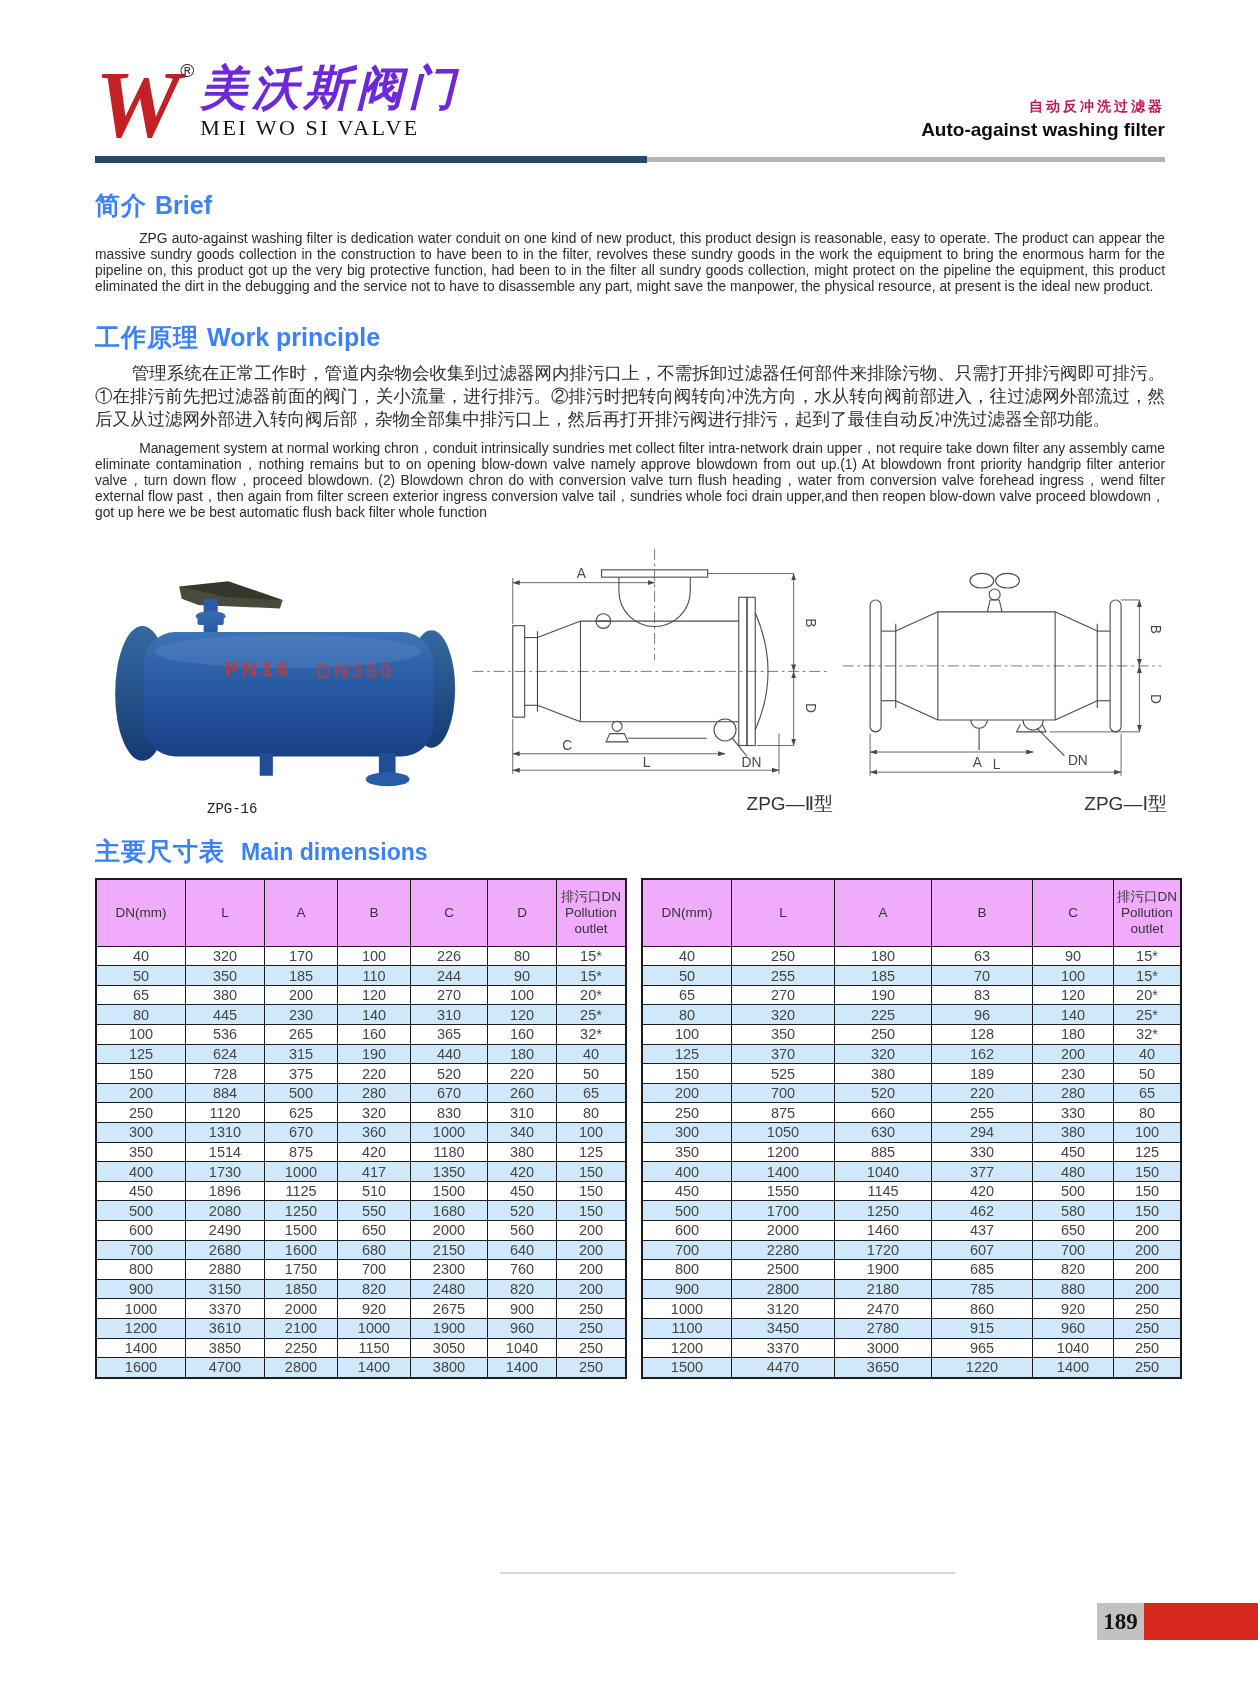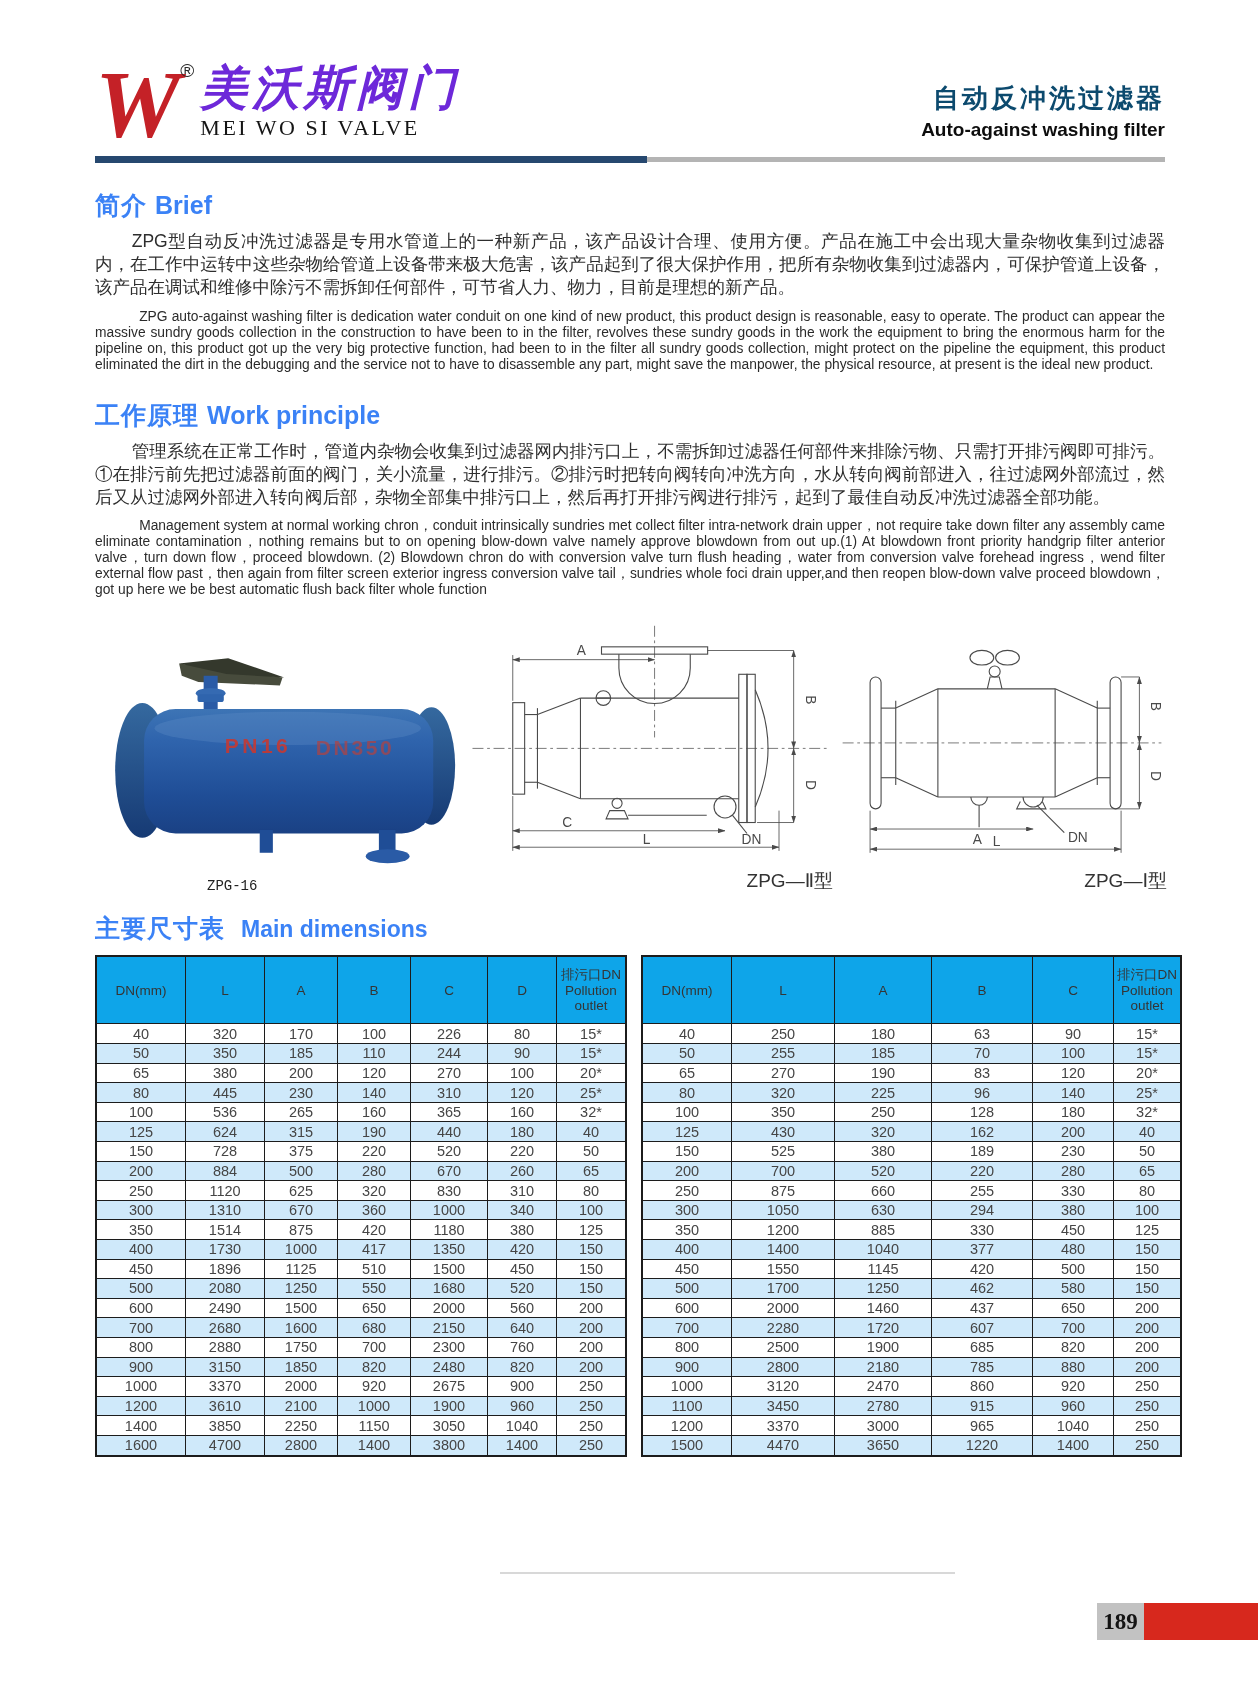--- a/index.html
+++ b/index.html
@@ -22,21 +22,21 @@
   .brand-text{padding-top:10px;}
   .brand-cn{
     font-family:"Liberation Serif",serif;font-style:italic;font-weight:bold;
     font-size:47px;letter-spacing:5px;color:#6d28d9;line-height:1.05;
   }
   .brand-en{
     font-family:"Liberation Serif",serif;font-size:22px;letter-spacing:2.5px;
     color:#151515;margin-top:2px;
   }
   .product-title{text-align:right;padding-bottom:2px;}
-  .product-cn{font-size:26px;font-weight:bold;letter-spacing:3px;color:#0c4a6e;}
+  .product-cn{font-size:14px;font-weight:bold;letter-spacing:3px;color:#be185d;}
   .product-en{font-size:19px;font-weight:bold;color:#0d0d0d;margin-top:3px;}
 
   .divider{display:flex;margin-top:13px;align-items:center;}
   .div-left{width:552px;height:7px;background:#26486f;}
   .div-right{flex:1;height:5px;background:#b4b4b4;}
 
   
   .sec-title{font-size:25px;font-weight:700;color:#3b82f6;margin:26px 0 8px 0;letter-spacing:1px;}
   .sec-title .en{margin-left:8px;letter-spacing:0;}
   .para-cn{
@@ -58,21 +58,21 @@
   
   .dims-title{margin-top:18px;}
   .dims-title .en{font-size:23px;margin-left:16px;}
   .tables{display:flex;gap:14px;margin-top:10px;}
   table.dims-table{border-collapse:collapse;border:2px solid #1c1c1c;table-layout:fixed;}
   .dims-table th,.dims-table td{
     border:1px solid #1c1c1c;text-align:center;vertical-align:middle;
     color:#454545;padding:0;
   }
   .dims-table th{
-    background:#0ea5e9;font-weight:normal;font-size:13.5px;height:66px;
+    background:#f0abfc;font-weight:normal;font-size:13.5px;height:66px;
     line-height:1.18;white-space:pre-line;color:#353535;
   }
   .dims-table td{font-size:14.5px;height:18.6px;background:#ffffff;}
   .dims-table tbody tr:nth-child(even) td{background:#cfe9fa;}
   .t-left{width:522px;}
   .t-left th:nth-child(1){width:88px;}
   .t-left th:nth-child(2){width:78px;}
   .t-left th:nth-child(3){width:72px;}
   .t-left th:nth-child(4){width:72px;}
   .t-left th:nth-child(5){width:76px;}
@@ -116,21 +116,20 @@
         <div class="product-cn">自动反冲洗过滤器</div>
         <div class="product-en">Auto-against washing filter</div>
       </div>
     </div>
     <div class="divider">
       <div class="div-left"></div>
       <div class="div-right"></div>
     </div>
 
     <h2 class="sec-title"><span>简介</span><span class="en">Brief</span></h2>
-    <p class="para-cn">ZPG型自动反冲洗过滤器是专用水管道上的一种新产品，该产品设计合理、使用方便。产品在施工中会出现大量杂物收集到过滤器内，在工作中运转中这些杂物给管道上设备带来极大危害，该产品起到了很大保护作用，把所有杂物收集到过滤器内，可保护管道上设备，该产品在调试和维修中除污不需拆卸任何部件，可节省人力、物力，目前是理想的新产品。</p>
     <p class="para-en">ZPG auto-against washing filter is dedication water conduit on one kind of new product, this product design is reasonable, easy to operate. The product can appear the massive sundry goods collection in the construction to have been to in the filter, revolves these sundry goods in the work the equipment to bring the enormous harm for the pipeline on, this product got up the very big protective function, had been to in the filter all sundry goods collection, might protect on the pipeline the equipment, this product eliminated the dirt in the debugging and the service not to have to disassemble any part, might save the manpower, the physical resource, at present is the ideal new product.</p>
 
     <h2 class="sec-title"><span>工作原理</span><span class="en">Work principle</span></h2>
     <p class="para-cn">管理系统在正常工作时，管道内杂物会收集到过滤器网内排污口上，不需拆卸过滤器任何部件来排除污物、只需打开排污阀即可排污。①在排污前先把过滤器前面的阀门，关小流量，进行排污。②排污时把转向阀转向冲洗方向，水从转向阀前部进入，往过滤网外部流过，然后又从过滤网外部进入转向阀后部，杂物全部集中排污口上，然后再打开排污阀进行排污，起到了最佳自动反冲洗过滤器全部功能。</p>
     <p class="para-en">Management system at normal working chron，conduit intrinsically sundries met collect filter intra-network drain upper，not require take down filter any assembly came eliminate contamination，nothing remains but to on opening blow-down valve namely approve blowdown from out up.(1) At blowdown front priority handgrip filter anterior valve，turn down flow，proceed blowdown. (2) Blowdown chron do with conversion valve turn flush heading，water from conversion valve forehead ingress，wend filter external flow past，then again from filter screen exterior ingress conversion valve tail，sundries whole foci drain upper,and then reopen blow-down valve proceed blowdown，got up here we be best automatic flush back filter whole function</p>
 
     <div class="figures">
 
       <figure class="fig">
         <svg width="368" height="236" viewBox="0 0 420 258">
@@ -546,21 +545,21 @@
             <tr>
               <td>100</td>
               <td>350</td>
               <td>250</td>
               <td>128</td>
               <td>180</td>
               <td>32*</td>
             </tr>
             <tr>
               <td>125</td>
-              <td>430</td>
+              <td>370</td>
               <td>320</td>
               <td>162</td>
               <td>200</td>
               <td>40</td>
             </tr>
             <tr>
               <td>150</td>
               <td>525</td>
               <td>380</td>
               <td>189</td>

